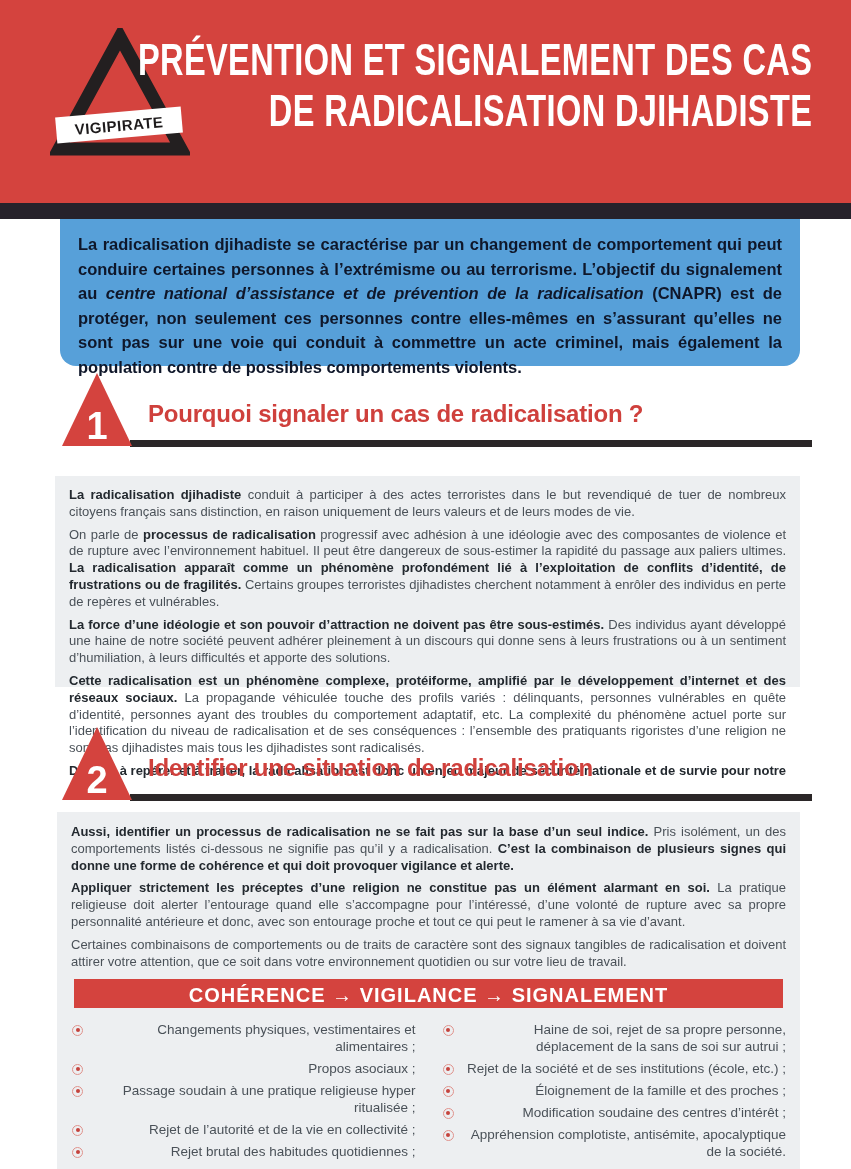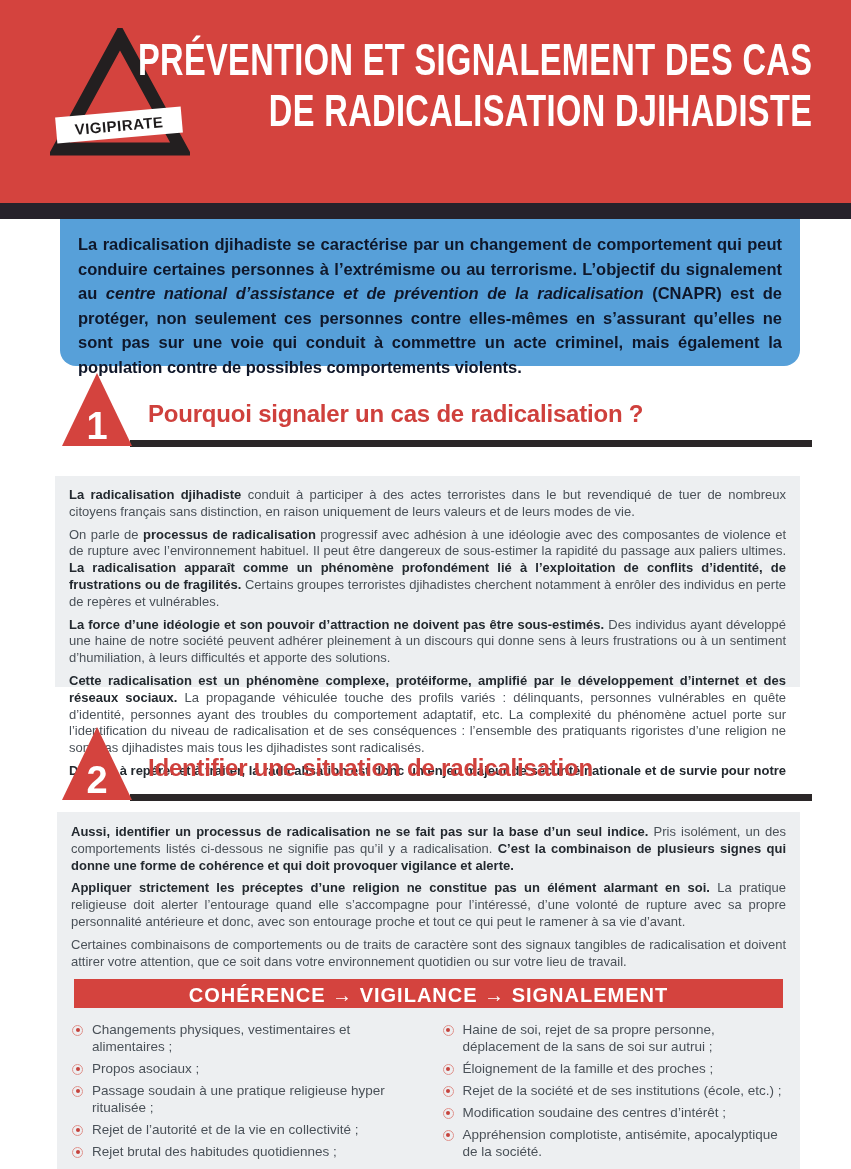--- a/index.html
+++ b/index.html
@@ -47,21 +47,21 @@
   .run-b{font-weight:bold;color:#23292f;}
   .run-i{font-style:italic;}
   .box1{left:55px;top:476px;width:745px;height:211px;padding:11px 14px;}
   .box2{left:57px;top:812px;width:743px;height:357px;padding:12px 14px;}
   
   .banner{
     margin:9px 3px 13px 3px;height:29px;background:#d4433e;color:#ffffff;font-weight:bold;
     font-size:20px;line-height:33px;text-align:center;letter-spacing:1px;
   }
   
-  .signs{display:flex;gap:26px;text-align:left;}
+  .signs{display:flex;gap:26px;text-align:right;}
   .signs .col{flex:1;}
   .signs ul{list-style:none;margin:0;padding:0;}
   .signs li{position:relative;padding-left:21px;margin-bottom:5px;font-size:13.5px;line-height:17px;color:#4a5158;}
   .bullet{
     position:absolute;left:1px;top:3.5px;width:9px;height:9px;border:1.5px solid #e0928c;border-radius:50%;
   }
   .bullet::after{
     content:"";position:absolute;left:50%;top:50%;width:4px;height:4px;margin:-2px 0 0 -2px;
     border-radius:50%;background:#c4433d;
   }
@@ -119,22 +119,22 @@
           <li><span class="bullet"></span><span>Propos asociaux ;</span></li>
           <li><span class="bullet"></span><span>Passage soudain à une pratique religieuse hyper ritualisée ;</span></li>
           <li><span class="bullet"></span><span>Rejet de l’autorité et de la vie en collectivité ;</span></li>
           <li><span class="bullet"></span><span>Rejet brutal des habitudes quotidiennes ;</span></li>
 
         </ul>
       </div>
       <div class="col">
         <ul>
           <li><span class="bullet"></span><span>Haine de soi, rejet de sa propre personne, déplacement de la sans de soi sur autrui ;</span></li>
+          <li><span class="bullet"></span><span>Rejet de la société et de ses institutions (école, etc.) ;</span></li>
           <li><span class="bullet"></span><span>Éloignement de la famille et des proches ;</span></li>
-          <li><span class="bullet"></span><span>Rejet de la société et de ses institutions (école, etc.) ;</span></li>
           <li><span class="bullet"></span><span>Modification soudaine des centres d’intérêt ;</span></li>
           <li><span class="bullet"></span><span>Appréhension complotiste, antisémite, apocalyptique de la société.</span></li>
         </ul>
       </div>
     </div>
   </div>
 
 </div>
 
 </body></html>

